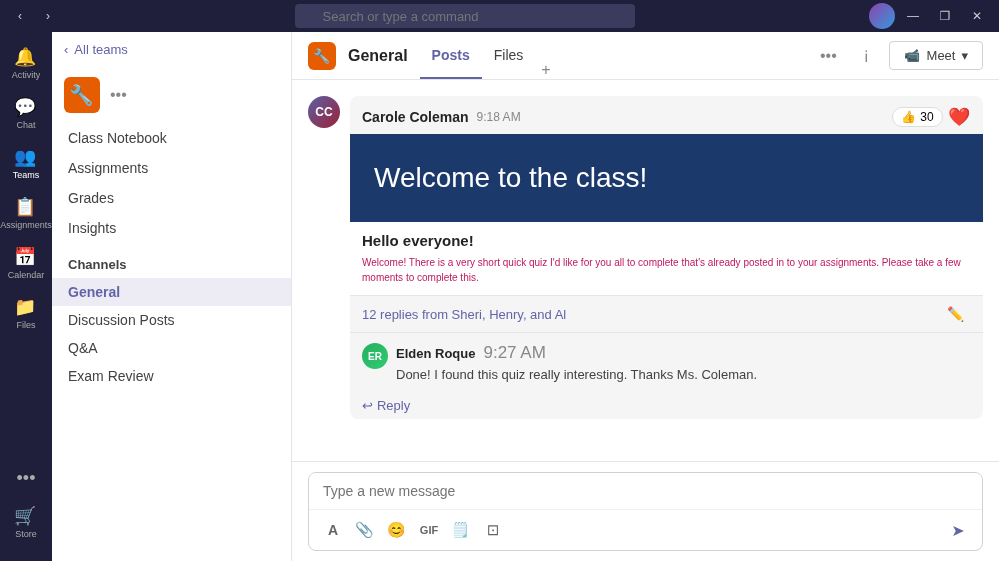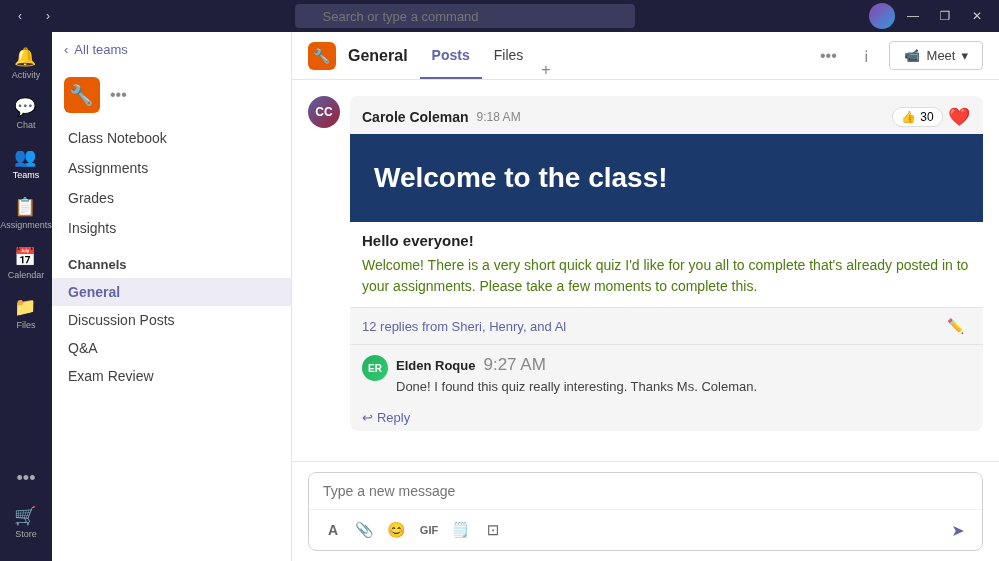--- a/index.html
+++ b/index.html
@@ -85,26 +85,26 @@
     .msg-header { display: flex; align-items: center; justify-content: space-between; padding: 10px 12px 6px 12px; gap: 11px; }
     .msg-header-left { display: flex; align-items: center; gap: 8px; }
     .msg-author { font-weight: 600; font-size: 14px; color: #242424; }
     .msg-time { font-size: 12px; color: #888; }
     .msg-reactions { display: flex; align-items: center; gap: 6px; }
     .reaction-btn { display: flex; align-items: center; gap: 4px; background: #fff; border: 1px solid #ddd; border-radius: 12px; padding: 2px 8px; font-size: 12px; cursor: pointer; }
     .msg-edit-icon { color: #888; cursor: pointer; font-size: 14px; padding: 2px 6px; }
 
     
     .welcome-banner { background: #1b3a6b; padding: 28px 24px; }
-    .welcome-title { color: #fff; font-size: 28px; font-weight: 700; }
+    .welcome-title { color: #fff; font-size: 28px; font-weight: 400; }
 
     
     .msg-text-area { padding: 10px 12px; background: #fff; }
     .msg-text-title { font-size: 15px; font-weight: 700; color: #242424; margin-bottom: 6px; }
-    .msg-text-body { font-size: 14px; color: #4d7c0f; line-height: 1.5; }
+    .msg-text-body { font-size: 10px; color: #be185d; line-height: 1.5; }
 
     
     .msg-replies { padding: 8px 12px; border-top: 1px solid #e5e5e5; }
     .replies-link { color: #6264a7; font-size: 13px; cursor: pointer; }
 
     
     .reply-preview { display: flex; gap: 8px; padding: 10px 12px; border-top: 1px solid #e5e5e5; align-items: flex-start; }
     .reply-avatar { width: 26px; height: 26px; border-radius: 50%; background: linear-gradient(135deg, #27ae60, #2ecc71); flex-shrink: 0; display: flex; align-items: center; justify-content: center; color: #fff; font-size: 10px; font-weight: 700; overflow: hidden; }
     .reply-body { flex: 1; }
     .reply-header { display: flex; align-items: center; gap: 8px; margin-bottom: 4px; }

